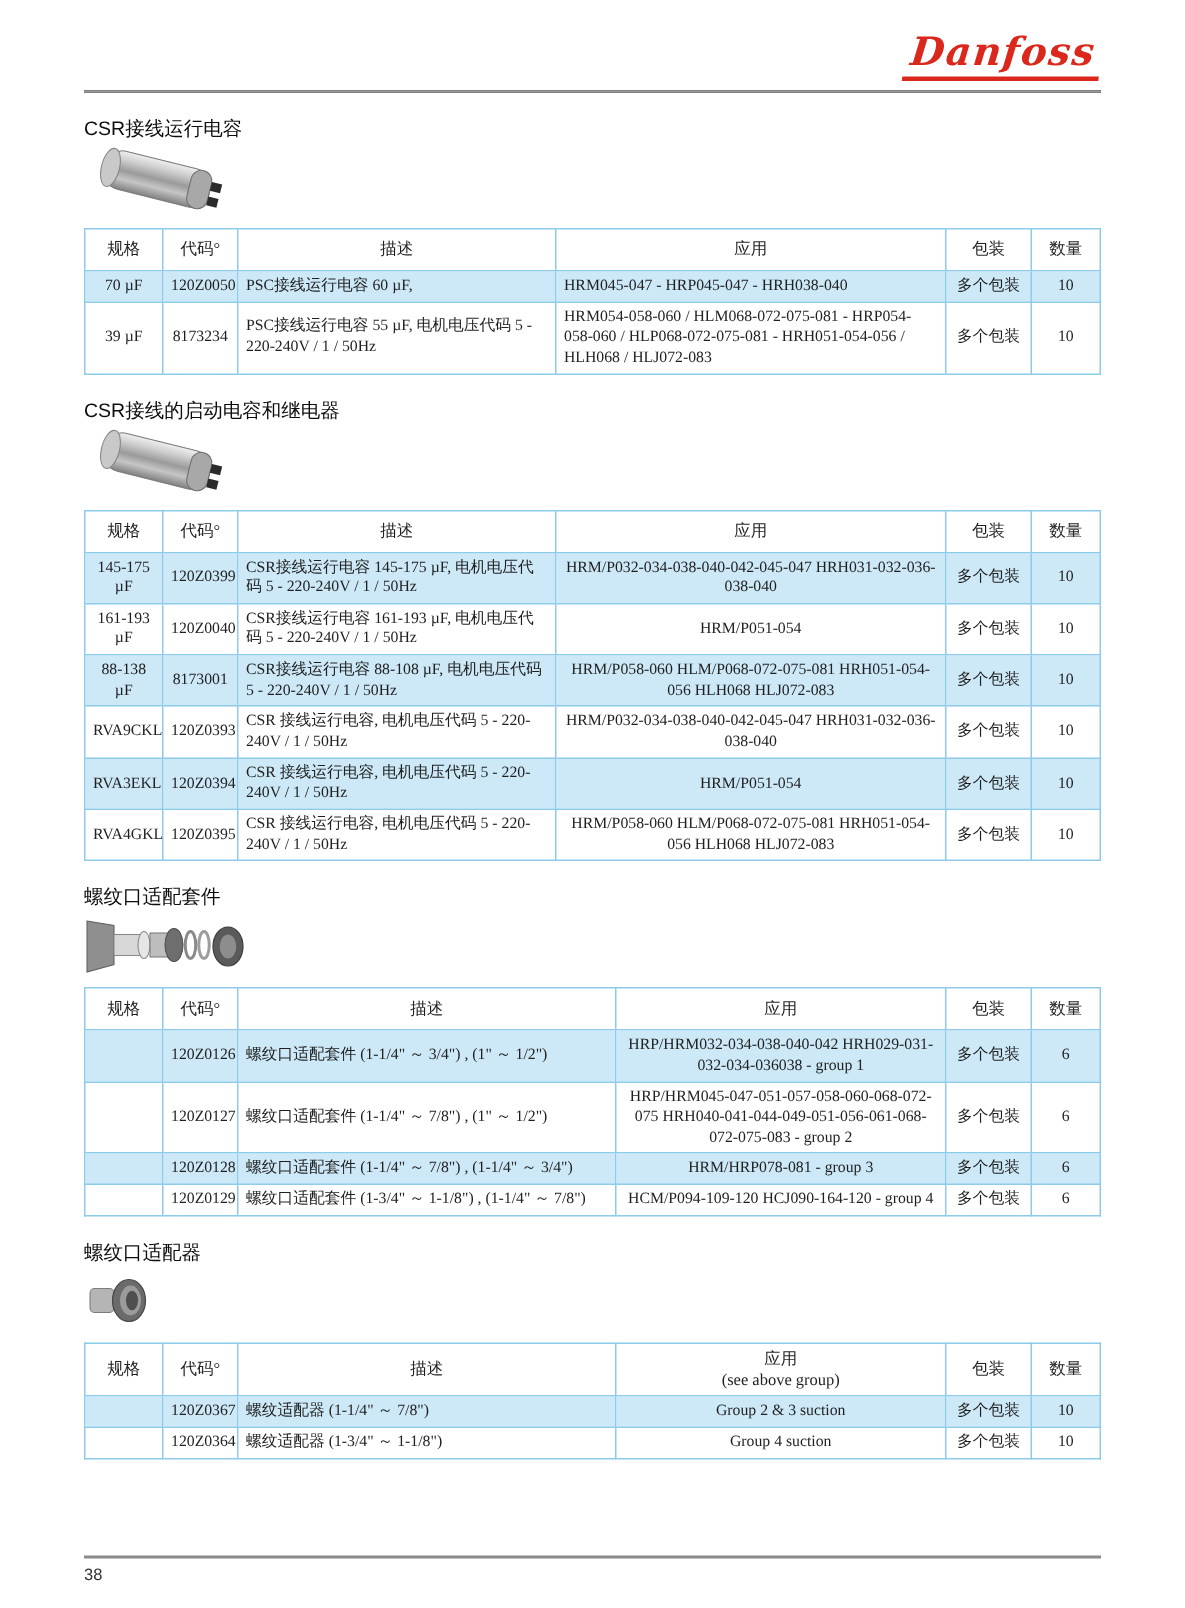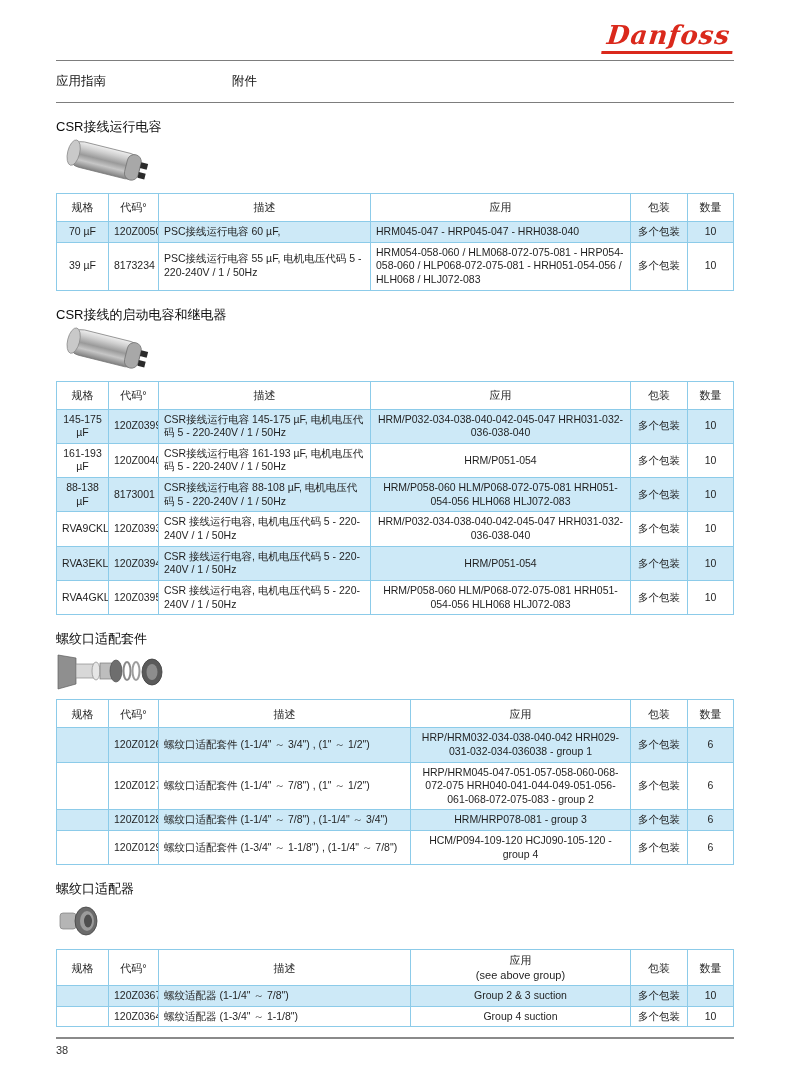--- a/index.html
+++ b/index.html
@@ -14,21 +14,21 @@
         transform:skewX(-6deg);}
   .rule{height:1px;background:#7d7d7d;}
   .rule-thick{height:2px;background:#8a8a8a;}
   .doc-header{display:flex;align-items:center;padding:12px 0;font-size:12.5px;color:#111;}
   .doc-header .lbl-left{width:176px;}
   
   .section-title{margin:15px 0 3px 0;font-size:13px;color:#0d0d0d;}
   .section-img{height:50px;margin:2px 0 4px 0;}
   .section-img.small{height:44px;}
   
-  table.cat{border-collapse:collapse;table-layout:fixed;width:678px;margin-bottom:4px;}
+  table.cat{border-collapse:collapse;table-layout:fixed;width:678px;margin-bottom:4px;font-family:Liberation Serif, serif;}
   table.cat th,table.cat td{border:1px solid #8ccbe9;font-size:10.5px;line-height:1.3;
         padding:3px 5px;text-align:center;color:#1f1f1f;overflow:hidden;}
   table.cat th{font-weight:normal;font-size:11px;height:21px;background:#fff;white-space:pre-line;}
   table.cat tbody tr:nth-child(odd){background:#cde9f7;}
   table.cat tbody tr:nth-child(even){background:#ffffff;}
   table.cat td:nth-child(3){text-align:left;}
   table.cat.app-left td:nth-child(4){text-align:left;}
   .c-spec{width:52px}.c-code{width:50px}.c-pack{width:57px}.c-qty{width:46px}
   .tbl-a .c-desc{width:212px}
   .tbl-b .c-desc{width:252px}
@@ -39,24 +39,20 @@
 </head>
 <body>
 
 <div class="page">
 
   <div class="logo-row">
     <span class="logo">Danfoss</span>
   </div>
   <div class="rule"></div>
 
-  <div class="doc-header">
-    <span class="lbl-left">应用指南</span>
-    <span>附件</span>
-  </div>
   <div class="rule"></div>
 
   <div class="section">
     <div class="section-title">CSR接线运行电容</div>
     <div class="section-img">
       <svg width="110" height="50" viewBox="0 0 110 50">
         <defs>
           <linearGradient id="met1" x1="0" y1="0" x2="0" y2="1">
             <stop offset="0" stop-color="#efefef"></stop>
               <stop offset="0.22" stop-color="#cfcfcf"></stop>
@@ -264,21 +260,21 @@
             <td>120Z0128</td>
             <td>螺纹口适配套件 (1-1/4" ～ 7/8") , (1-1/4" ～ 3/4")</td>
             <td>HRM/HRP078-081 - group 3</td>
             <td>多个包装</td>
             <td>6</td>
           </tr>
           <tr>
             <td></td>
             <td>120Z0129</td>
             <td>螺纹口适配套件 (1-3/4" ～ 1-1/8") , (1-1/4" ～ 7/8")</td>
-            <td>HCM/P094-109-120  HCJ090-105-120 - group 4</td>
+            <td>HCM/P094-109-120  HCJ090-164-120 - group 4</td>
             <td>多个包装</td>
             <td>6</td>
           </tr>
         </tbody>
       </table>
   </div>
 
   <div class="section">
     <div class="section-title">螺纹口适配器</div>
     <div class="section-img small">

